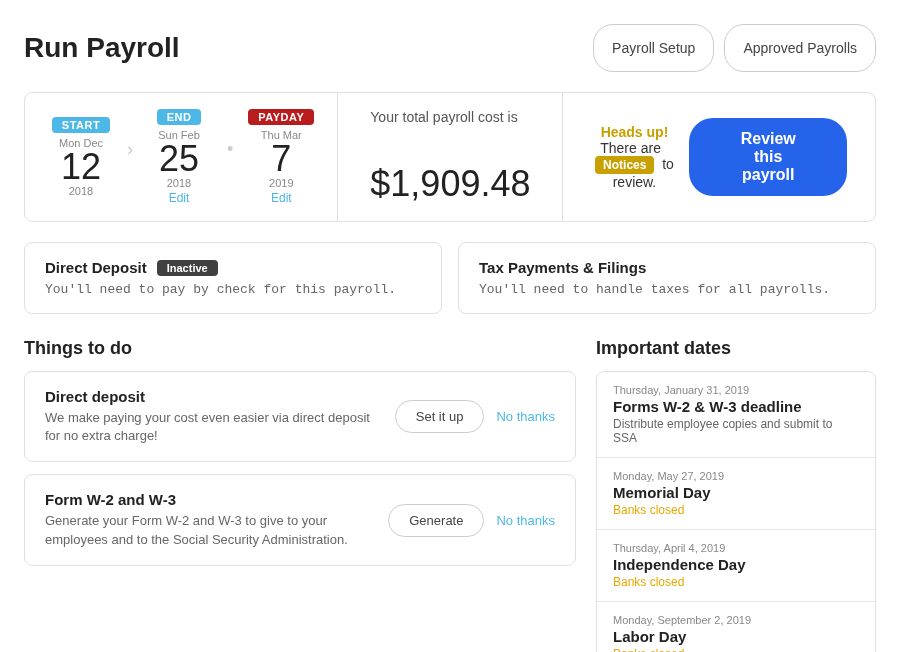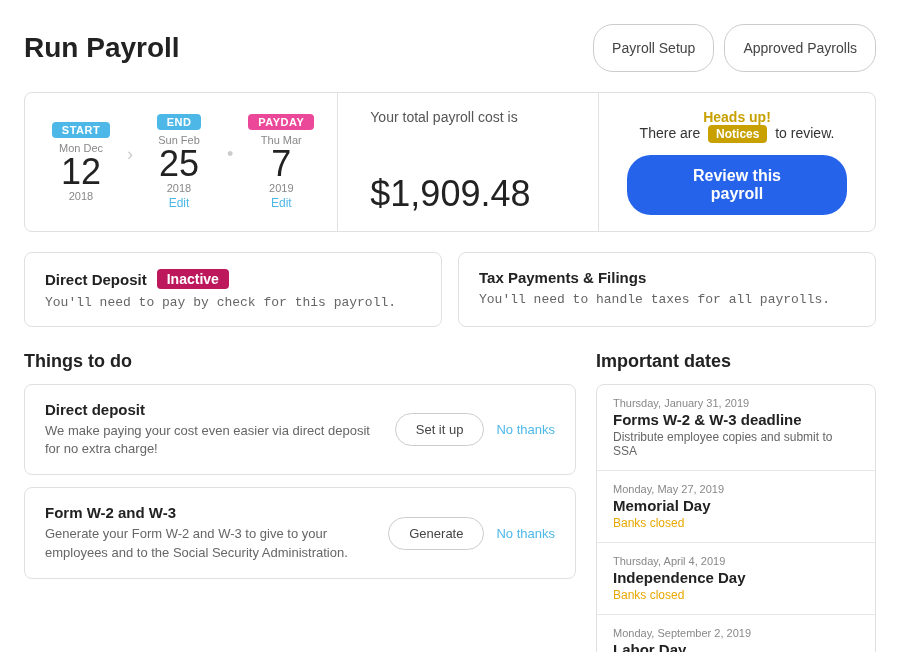--- a/index.html
+++ b/index.html
@@ -71,21 +71,21 @@
       font-weight: 700;
       color: #fff;
       border-radius: 4px;
       padding: 2px 10px;
       margin-bottom: 4px;
       text-transform: uppercase;
       letter-spacing: 0.5px;
     }
     .date-label.start { background: #4db8e8; }
     .date-label.end { background: #4db8e8; }
-    .date-label.payday { background: #ec4899; }
+    .date-label.payday { background: #b91c1c; }
     .date-day-label {
       font-size: 11px;
       color: #888;
       margin-bottom: 0;
     }
     .date-number {
       font-size: 36px;
       font-weight: 300;
       line-height: 1;
       color: #222;
@@ -128,21 +128,21 @@
       color: #555;
       margin-bottom: 4px;
     }
     .total-amount {
       font-size: 36px;
       font-weight: 300;
       color: #222;
     }
     .payroll-action {
       display: flex;
-      flex-direction: column;
+      flex-direction: row;
       justify-content: flex-end;
       align-items: center;
       padding: 16px 28px;
       gap: 12px;
       min-width: 260px;
     }
     .heads-up {
       font-size: 14px;
       color: #333;
       text-align: center;
@@ -191,25 +191,25 @@
       align-items: center;
       gap: 10px;
       margin-bottom: 6px;
     }
     .info-card-title {
       font-size: 15px;
       font-weight: 700;
       color: #222;
     }
     .badge-inactive {
-      background: #be185d;
+      background: #404040;
       color: #fff;
       border-radius: 4px;
       padding: 2px 10px;
-      font-size: 14px;
+      font-size: 11px;
       font-weight: 700;
     }
     .info-card-desc {
       font-size: 13px;
       color: #666;
       font-family: Liberation Mono, monospace;
     }
 
     
     .main-content {

